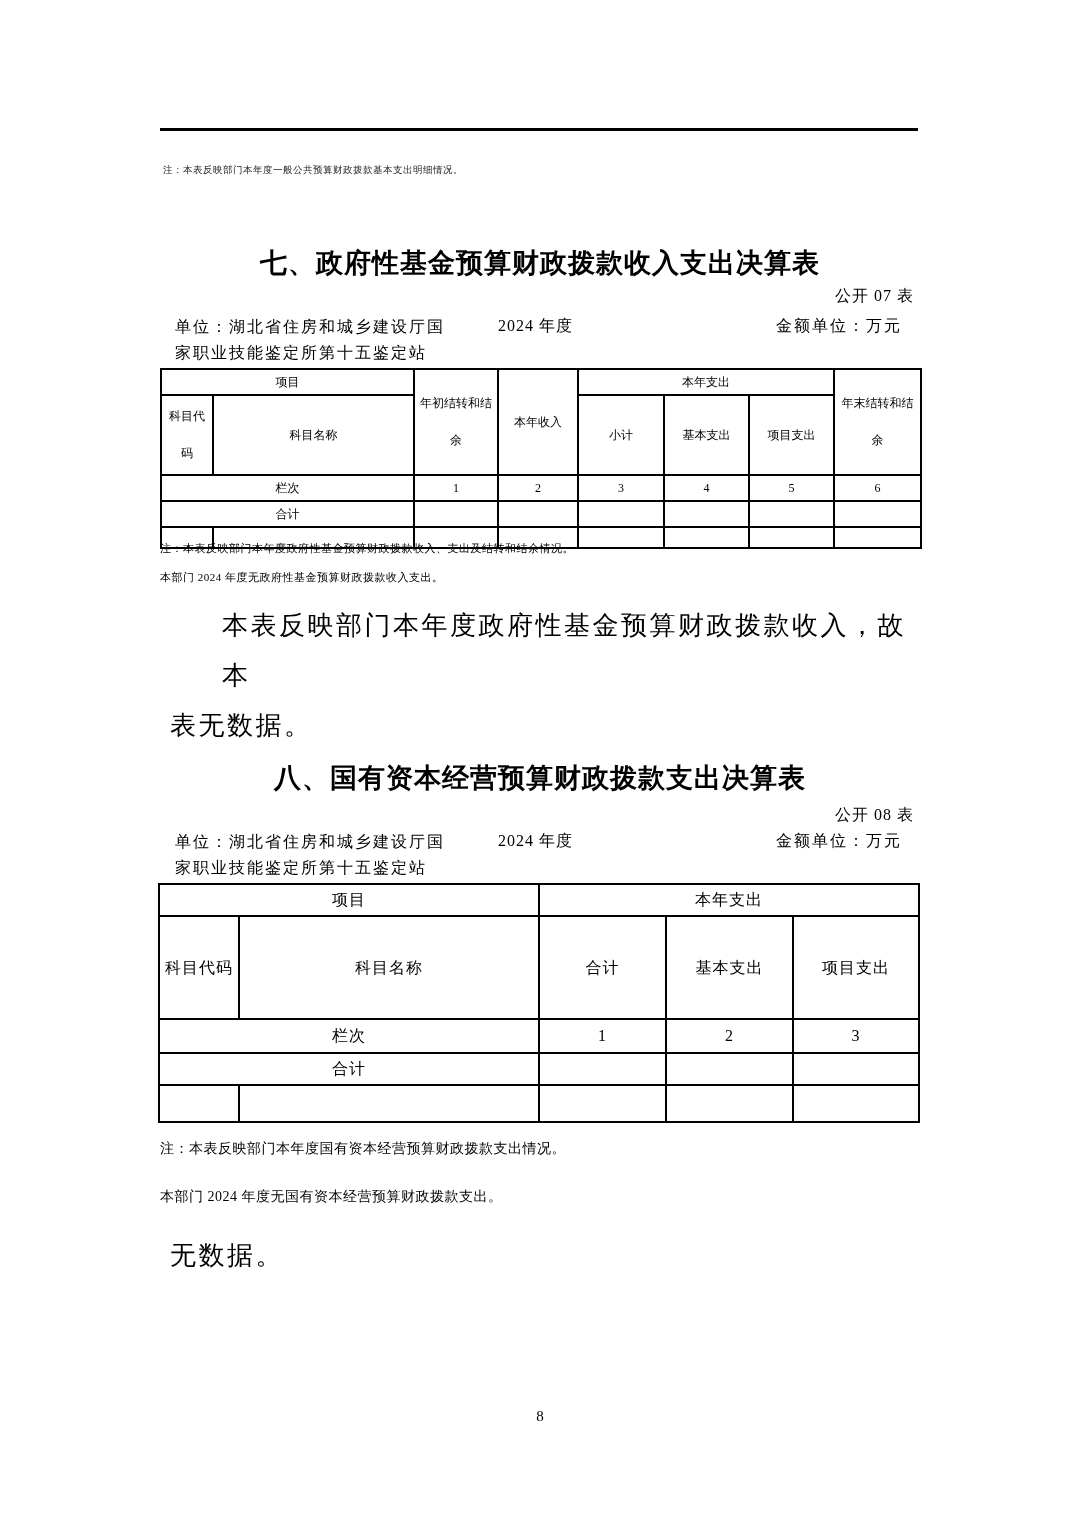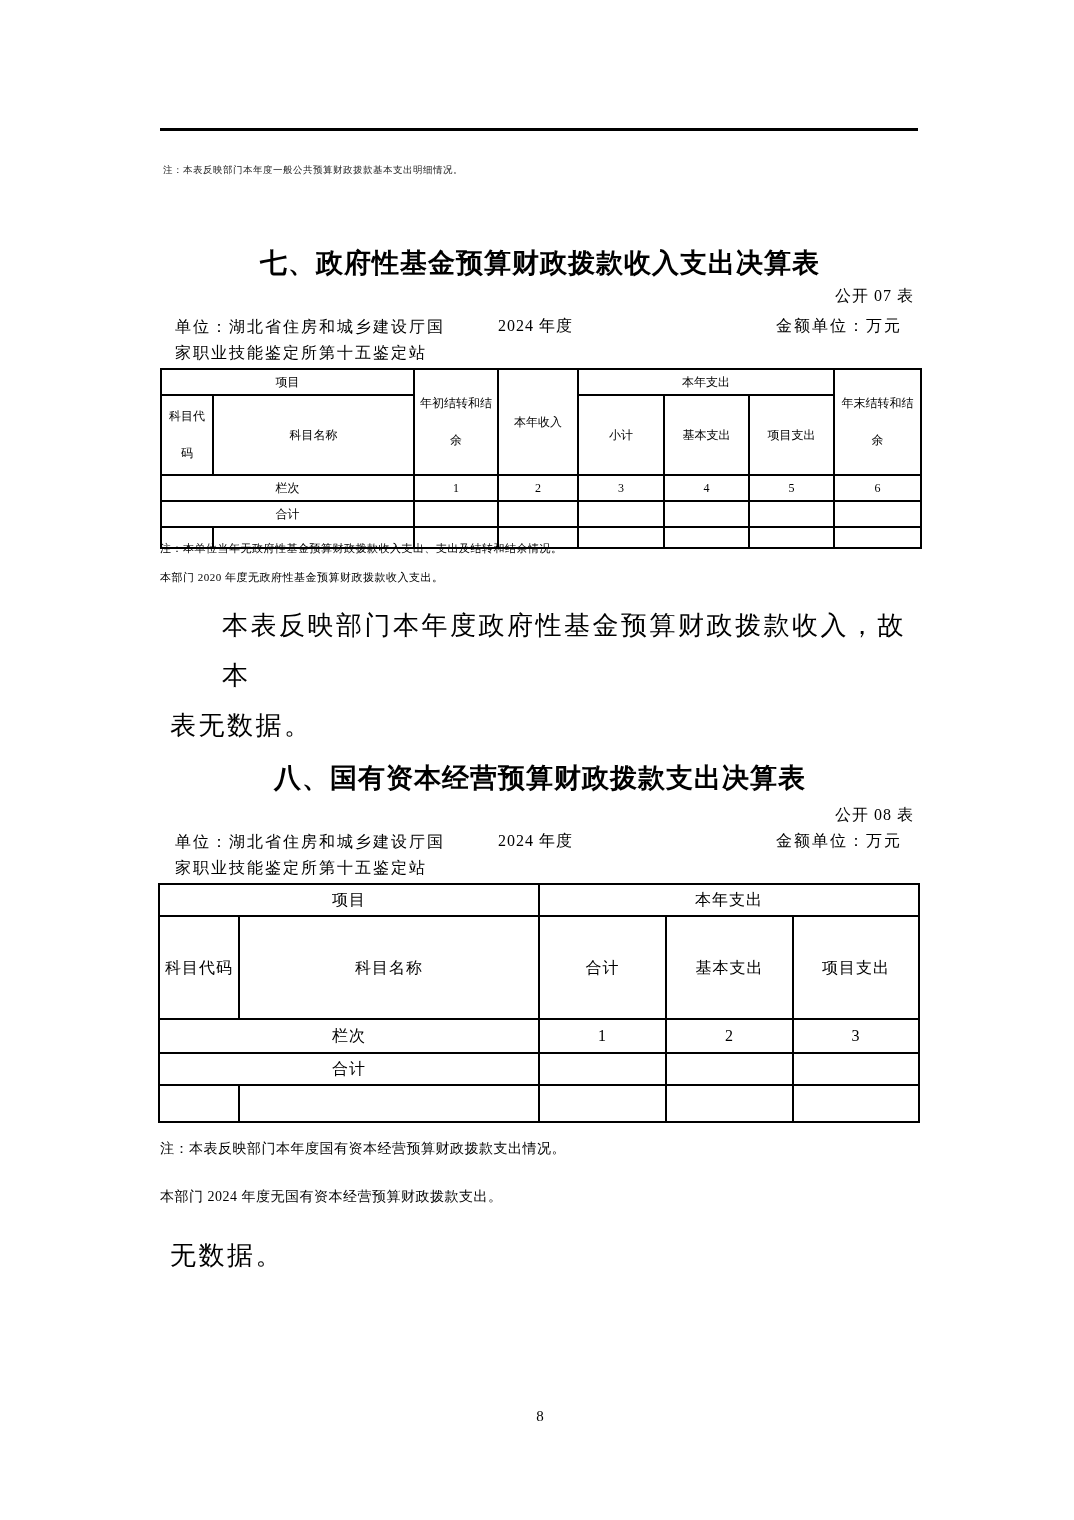--- a/index.html
+++ b/index.html
@@ -138,22 +138,22 @@
       <td></td>
       <td></td>
       <td></td>
       <td></td>
       <td></td>
       <td></td>
     </tr>
   </tbody>
     </table>
 
-  <div class="abs note-a n7a">注：本单位当年无政府性基金预算财政拨款收入支出、支出及结转和结余情况。</div>
-  <div class="abs note-a n7b">本部门 2020 年度无政府性基金预算财政拨款收入支出。</div>
+  <div class="abs note-a n7a">注：本表反映部门本年度政府性基金预算财政拨款收入、支出及结转和结余情况。</div>
+  <div class="abs note-a n7b">本部门 2024 年度无政府性基金预算财政拨款收入支出。</div>
 
   <div class="abs para para1">
     <div class="indent">本表反映部门本年度政府性基金预算财政拨款收入，故本</div>
     <div>表无数据。</div>
   </div>
 
   <div class="abs sec-title t8-title">八、国有资本经营预算财政拨款支出决算表</div>
   <div class="abs pub-label p8">公开 08 表</div>
 
   <div class="abs unit u8">

